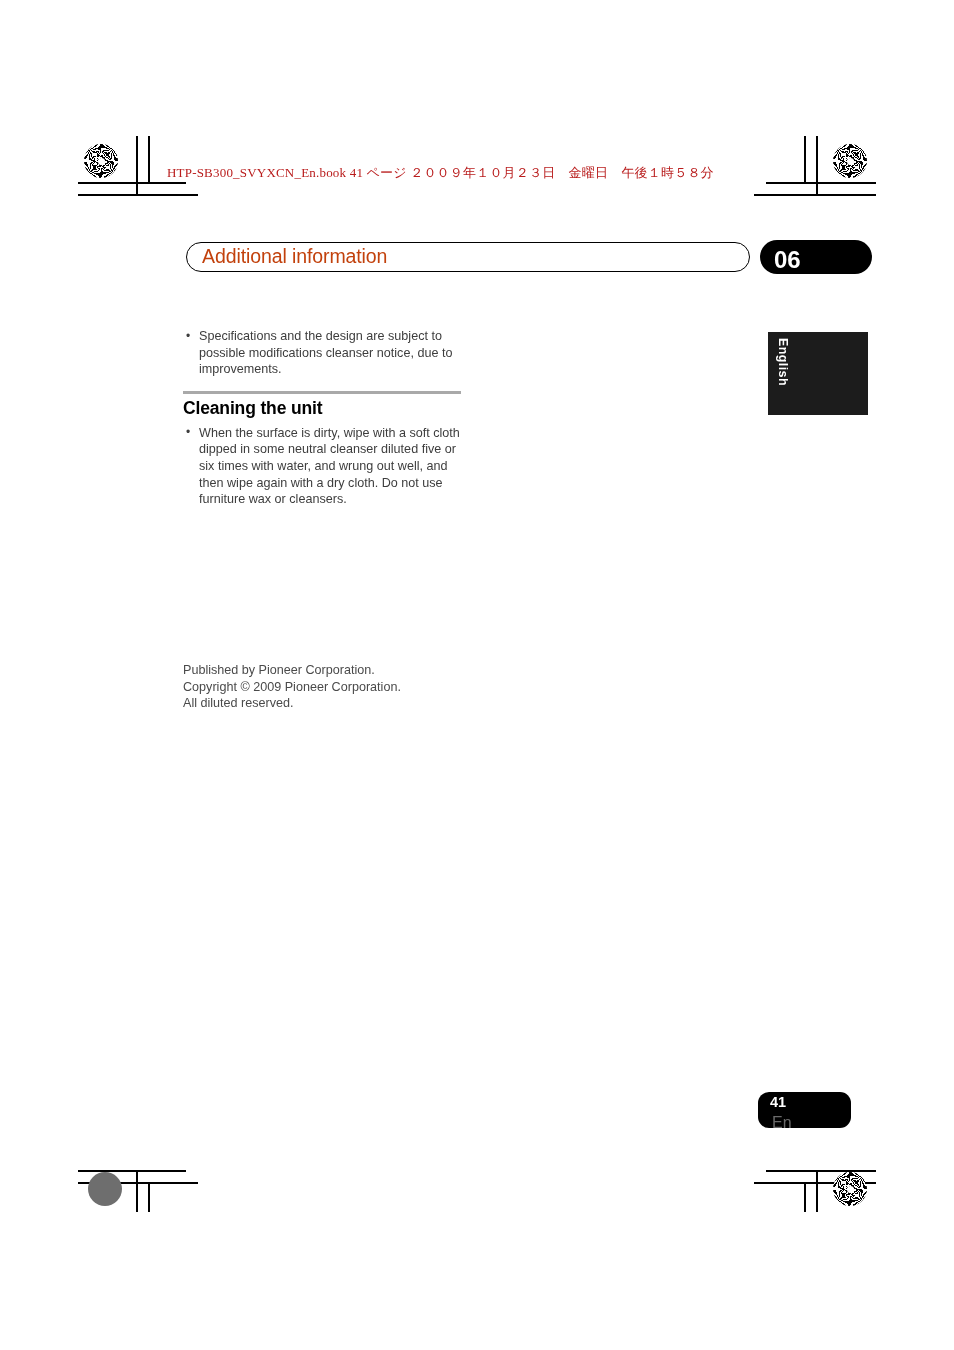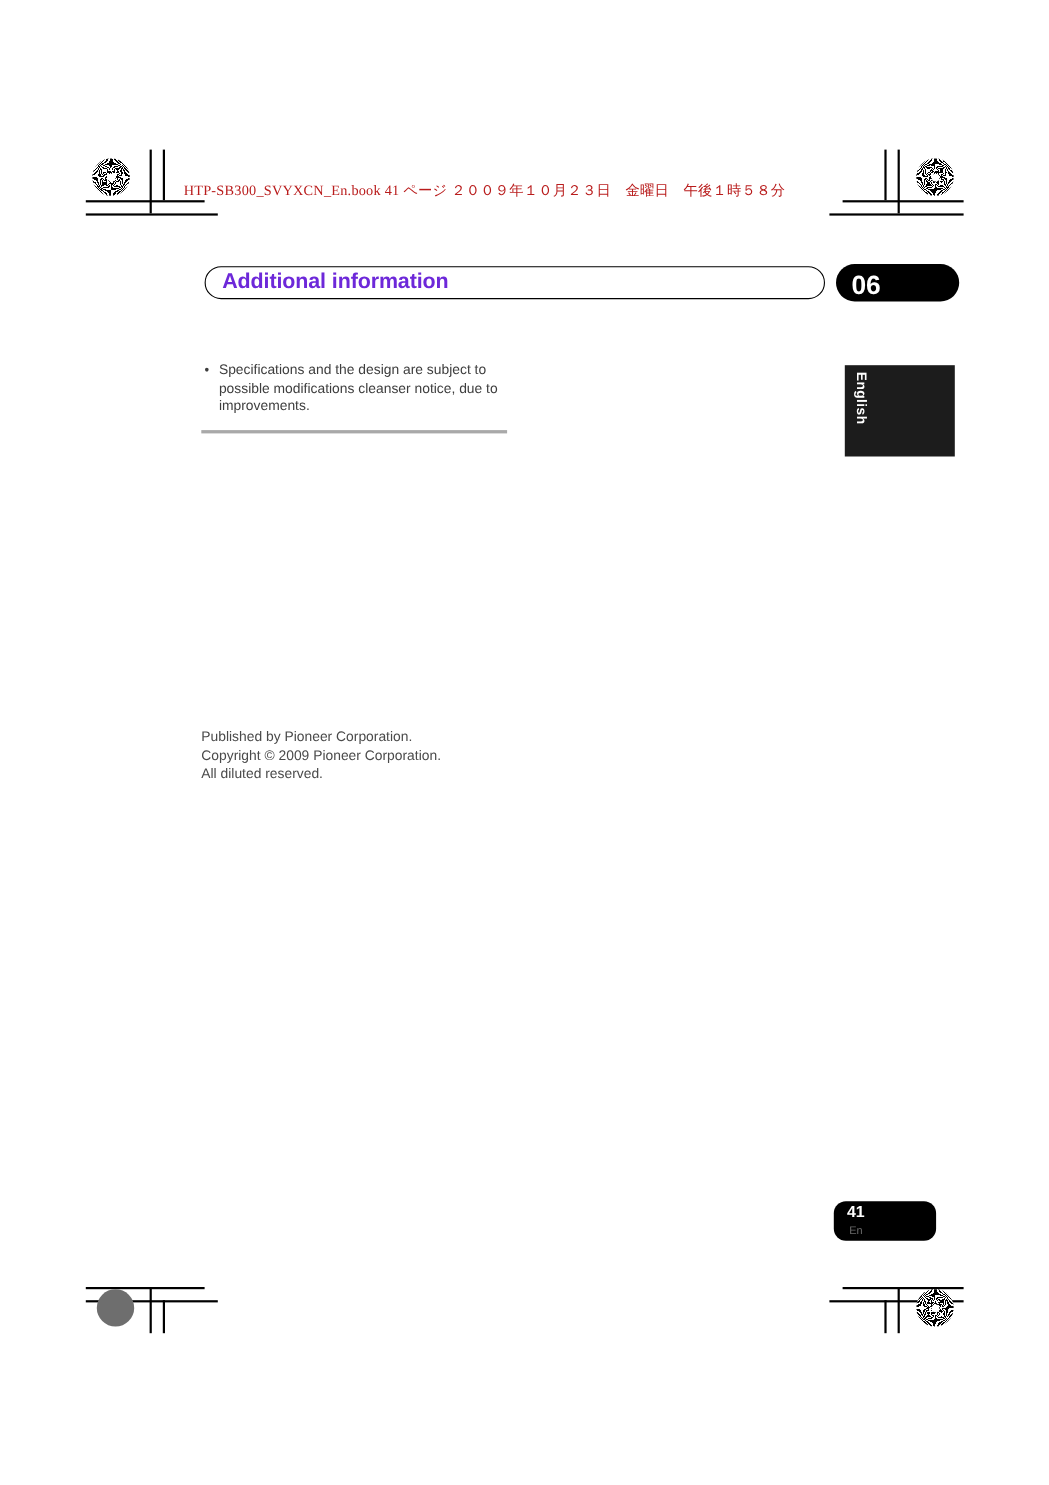--- a/index.html
+++ b/index.html
@@ -72,22 +72,22 @@
     border: 1.6px solid #000;
     border-radius: 16px;
     box-sizing: border-box;
     background: #fff;
   }
   .title-text {
     position: absolute;
     left: 16px;
     top: 3px;
     font-size: 19.5px;
-    font-weight: bold;
-    color: #6d28d9;
+    font-weight: normal;
+    color: #c2410c;
     letter-spacing: -0.1px;
   }
   .chapter-badge {
     position: absolute;
     left: 760px;
     top: 240px;
     width: 112px;
     height: 34px;
     background: #000;
     border-radius: 17px;
@@ -188,21 +188,21 @@
     left: 12px;
     top: 2px;
     color: #fff;
     font-size: 14.5px;
     font-weight: bold;
   }
   .page-lang {
     position: absolute;
     left: 772px;
     top: 1114px;
-    font-size: 10px;
+    font-size: 16px;
     color: #6a6a6a;
   }
 </style>
 </head>
 <body>
 
 <div class="rosette" style="left:84px; top:144px;"></div>
 <div class="cropbar" style="left:78px; top:182px; width:108px; height:1.5px;"></div>
 <div class="cropbar" style="left:78px; top:194px; width:120px; height:1.5px;"></div>
 <div class="cropbar" style="left:136px; top:136px; width:1.5px; height:58px;"></div>
@@ -254,22 +254,24 @@
 </div>
 
 <div class="content">
 
   <ul class="bullets">
     <li>Specifications and the design are subject to possible modifications cleanser notice, due to improvements.</li>
   </ul>
 
   <div class="rule"></div>
 
+  <h2 class="section-title">Cleaning the unit</h2>
 
   <ul class="bullets">
+    <li>When the surface is dirty, wipe with a soft cloth dipped in some neutral cleanser diluted five or six times with water, and wrung out well, and then wipe again with a dry cloth. Do not use furniture wax or cleansers.</li>
   </ul>
 </div>
 
 <div class="colophon">
   <div>Published by Pioneer Corporation.</div>
   <div>Copyright © 2009 Pioneer Corporation.</div>
   <div>All diluted reserved.</div>
 </div>
 
 <div class="page-pill">

